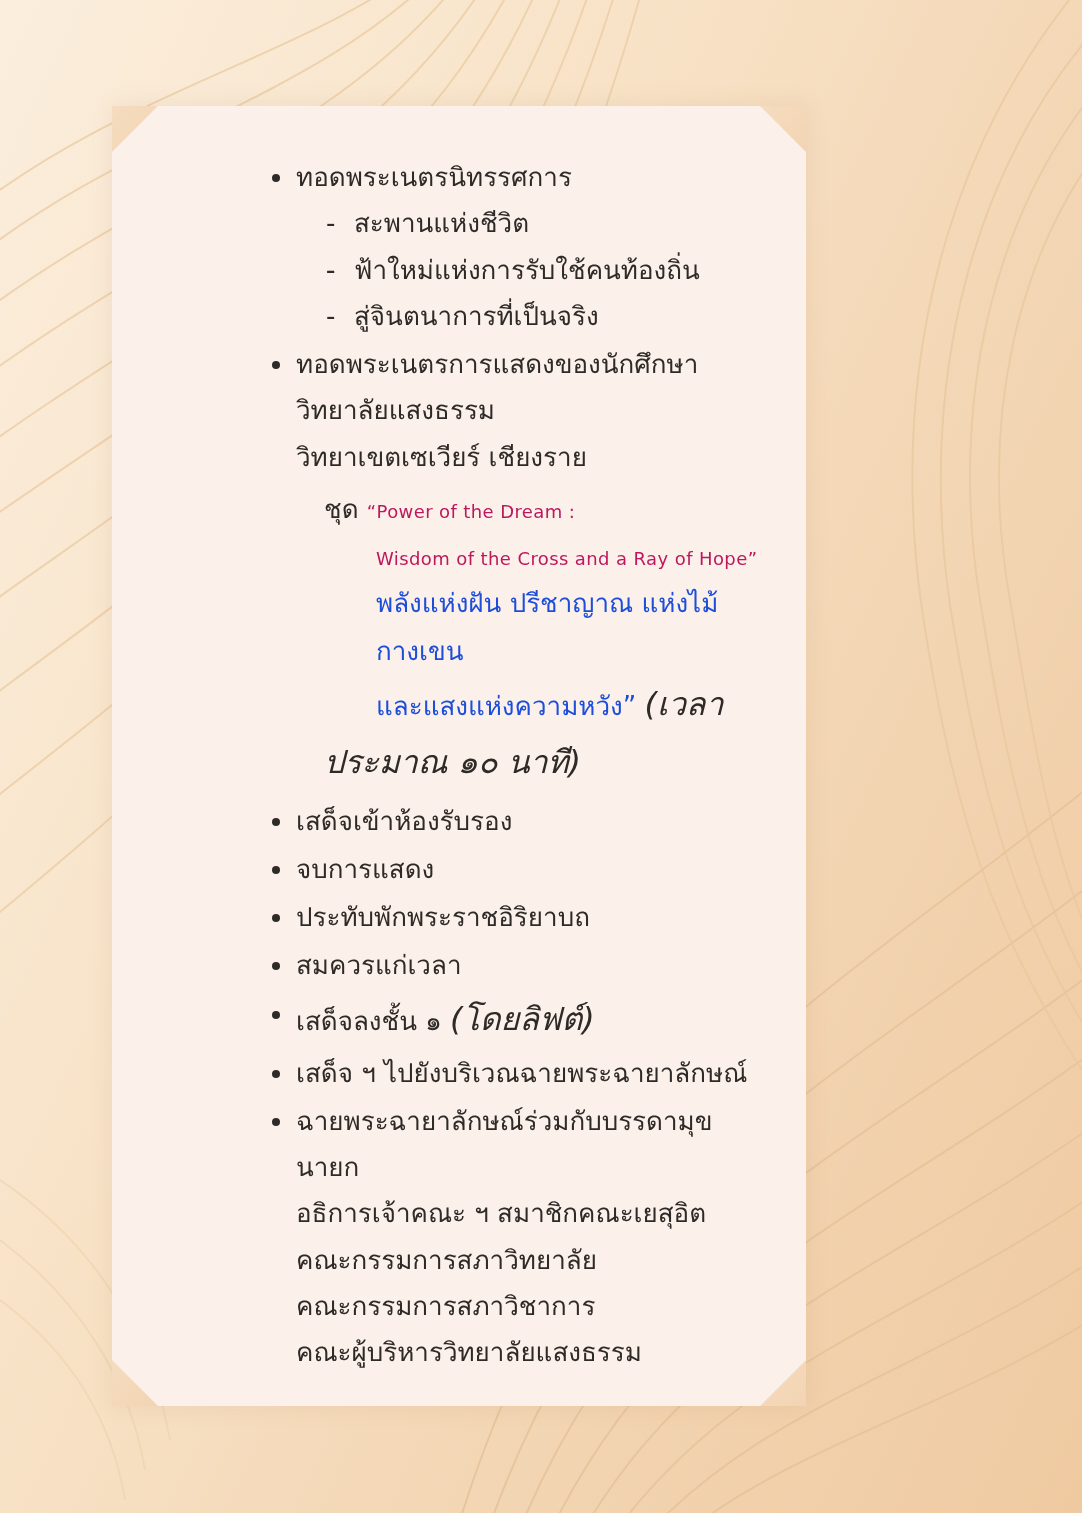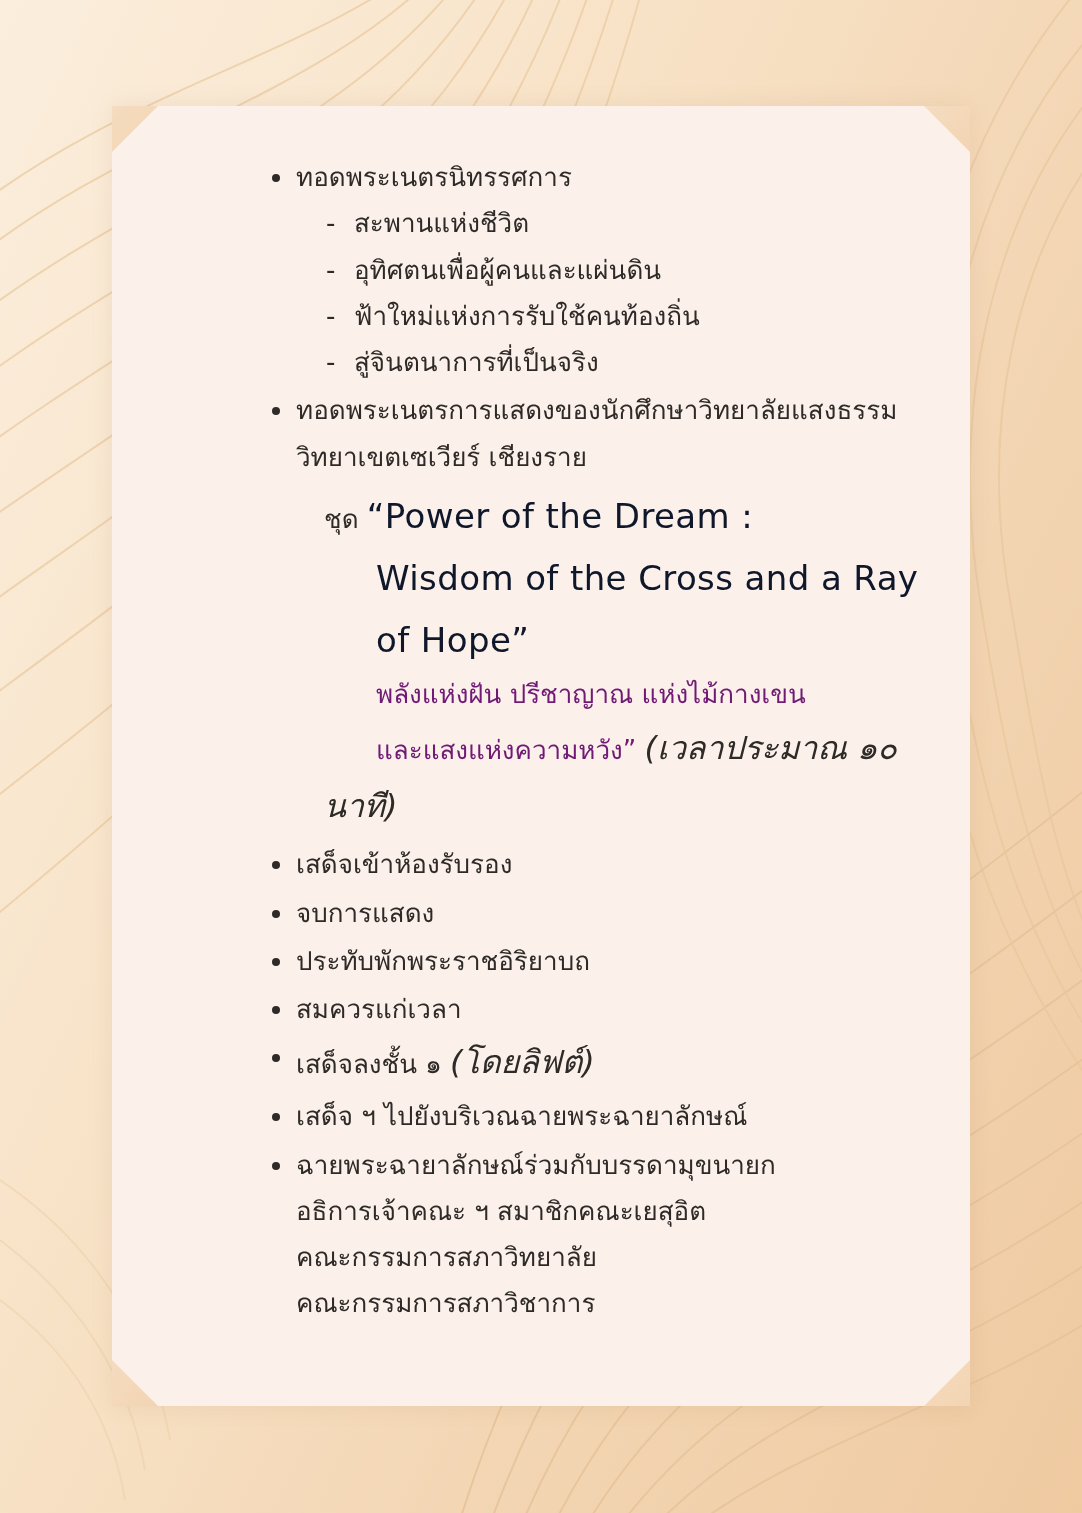--- a/index.html
+++ b/index.html
@@ -28,21 +28,21 @@
     width: 100%;
     height: 100%;
     display: block;
   }
 
   
   .card {
     position: absolute;
     left: 112px;
     top: 106px;
-    width: 858px;
+    width: 694px;
     height: 1300px;
     background: #fbf0ea;
     box-shadow: 0 0 22px rgba(150, 100, 60, 0.10);
   }
   
   .notch {
     position: absolute;
     width: 46px;
     height: 46px;
     background: linear-gradient(135deg, #f5dcc0 0%, #f2d4b2 100%);
@@ -115,30 +115,30 @@
   }
   .show-block .row {
     line-height: 1.82;
   }
   .label-chud {
     color: #2e2a27;
     font-size: 26px;
     text-align: center;
   }
   .eng-title {
-    color: #0f172a;
-    font-size: 34px;
+    color: #be185d;
+    font-size: 18px;
     letter-spacing: 0.4px;
   }
   .eng-indent {
     display: inline-block;
     margin-left: 52px;
   }
   .thai-title {
-    color: #701a75;
+    color: #1d4ed8;
     font-size: 26px;
   }
   .note {
     color: #2e2a27;
     font-style: italic;
     font-size: 32px;
   }
 
   .tail-lines .line {
     line-height: 1.78;
@@ -197,21 +197,20 @@
       <li class="item">
         <span class="bullet"></span>
         <span class="line">ทอดพระเนตรนิทรรศการ</span>
         <ul class="sublist">
           <li>
             <span class="dash">-</span>
             <span>สะพานแห่งชีวิต</span>
           </li>
           <li>
             <span class="dash">-</span>
-            <span>อุทิศตนเพื่อผู้คนและแผ่นดิน</span>
           </li>
           <li>
             <span class="dash">-</span>
             <span>ฟ้าใหม่แห่งการรับใช้คนท้องถิ่น</span>
           </li>
           <li>
             <span class="dash">-</span>
             <span>สู่จินตนาการที่เป็นจริง</span>
           </li>
         </ul>
@@ -271,17 +270,18 @@
         <span class="bullet"></span>
         <span class="line">เสด็จ ฯ ไปยังบริเวณฉายพระฉายาลักษณ์</span>
       </li>
 
       <li class="item tail-lines">
         <span class="bullet"></span>
         <span class="line">ฉายพระฉายาลักษณ์ร่วมกับบรรดามุขนายก</span>
         <span class="line">อธิการเจ้าคณะ ฯ สมาชิกคณะเยสุอิต</span>
         <span class="line">คณะกรรมการสภาวิทยาลัย</span>
         <span class="line">คณะกรรมการสภาวิชาการ</span>
+        <span class="line">คณะผู้บริหารวิทยาลัยแสงธรรม</span>
       </li>
 
     </ul>
   </div>
 </div>
 
 </body></html>

